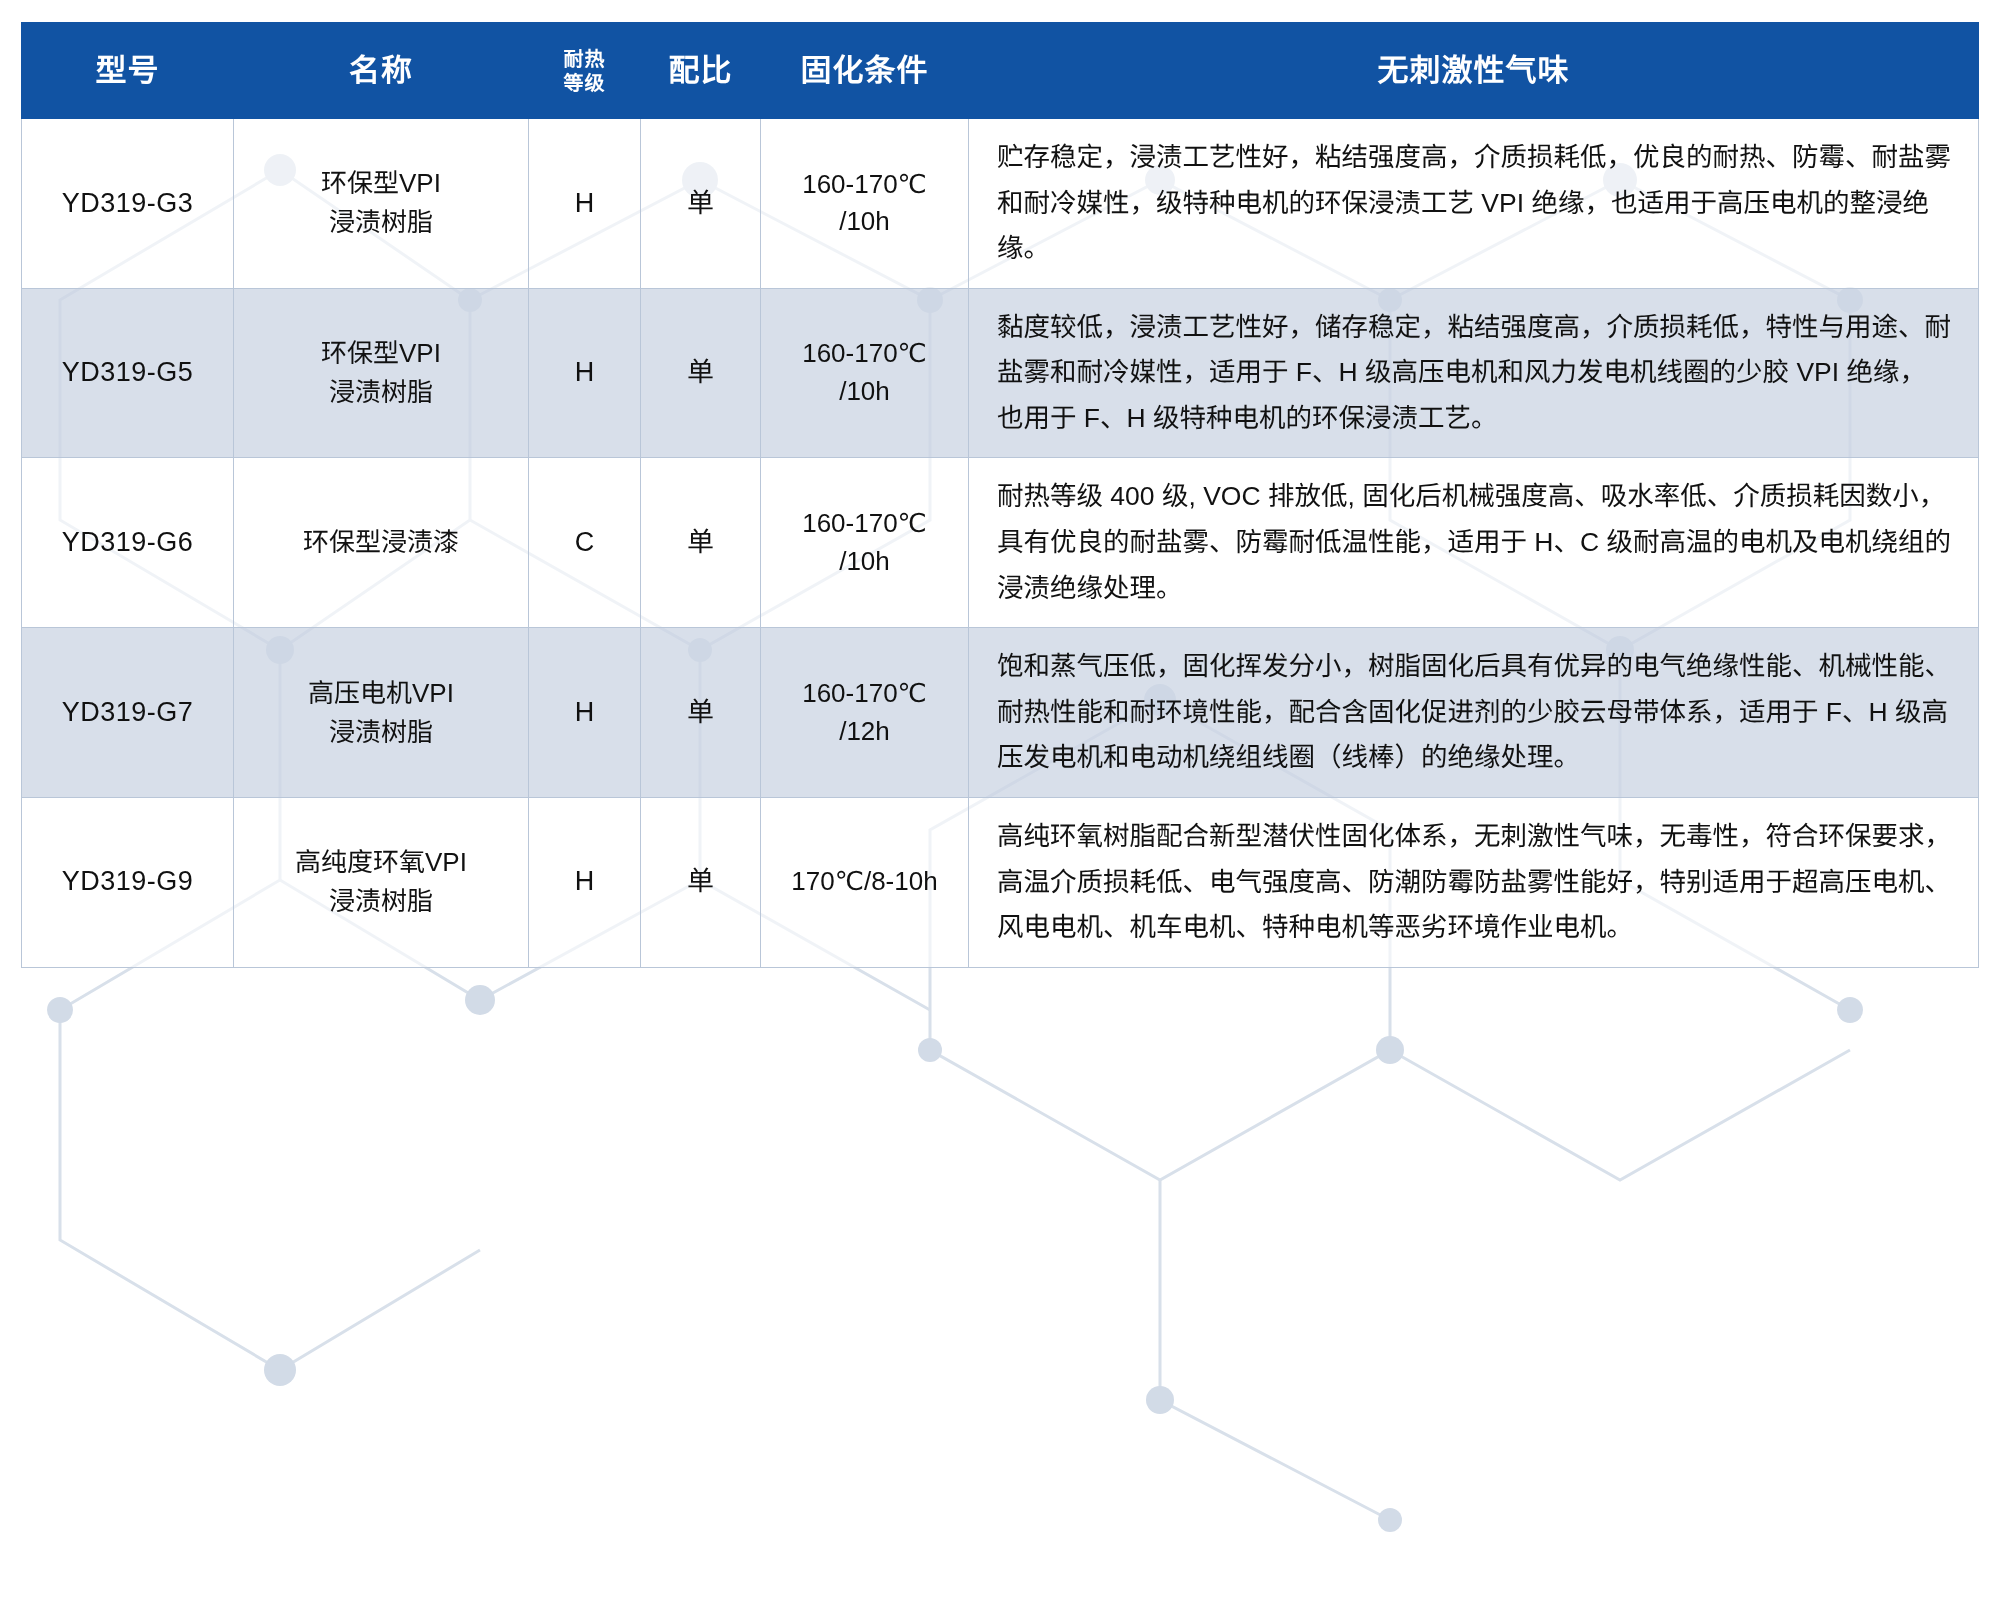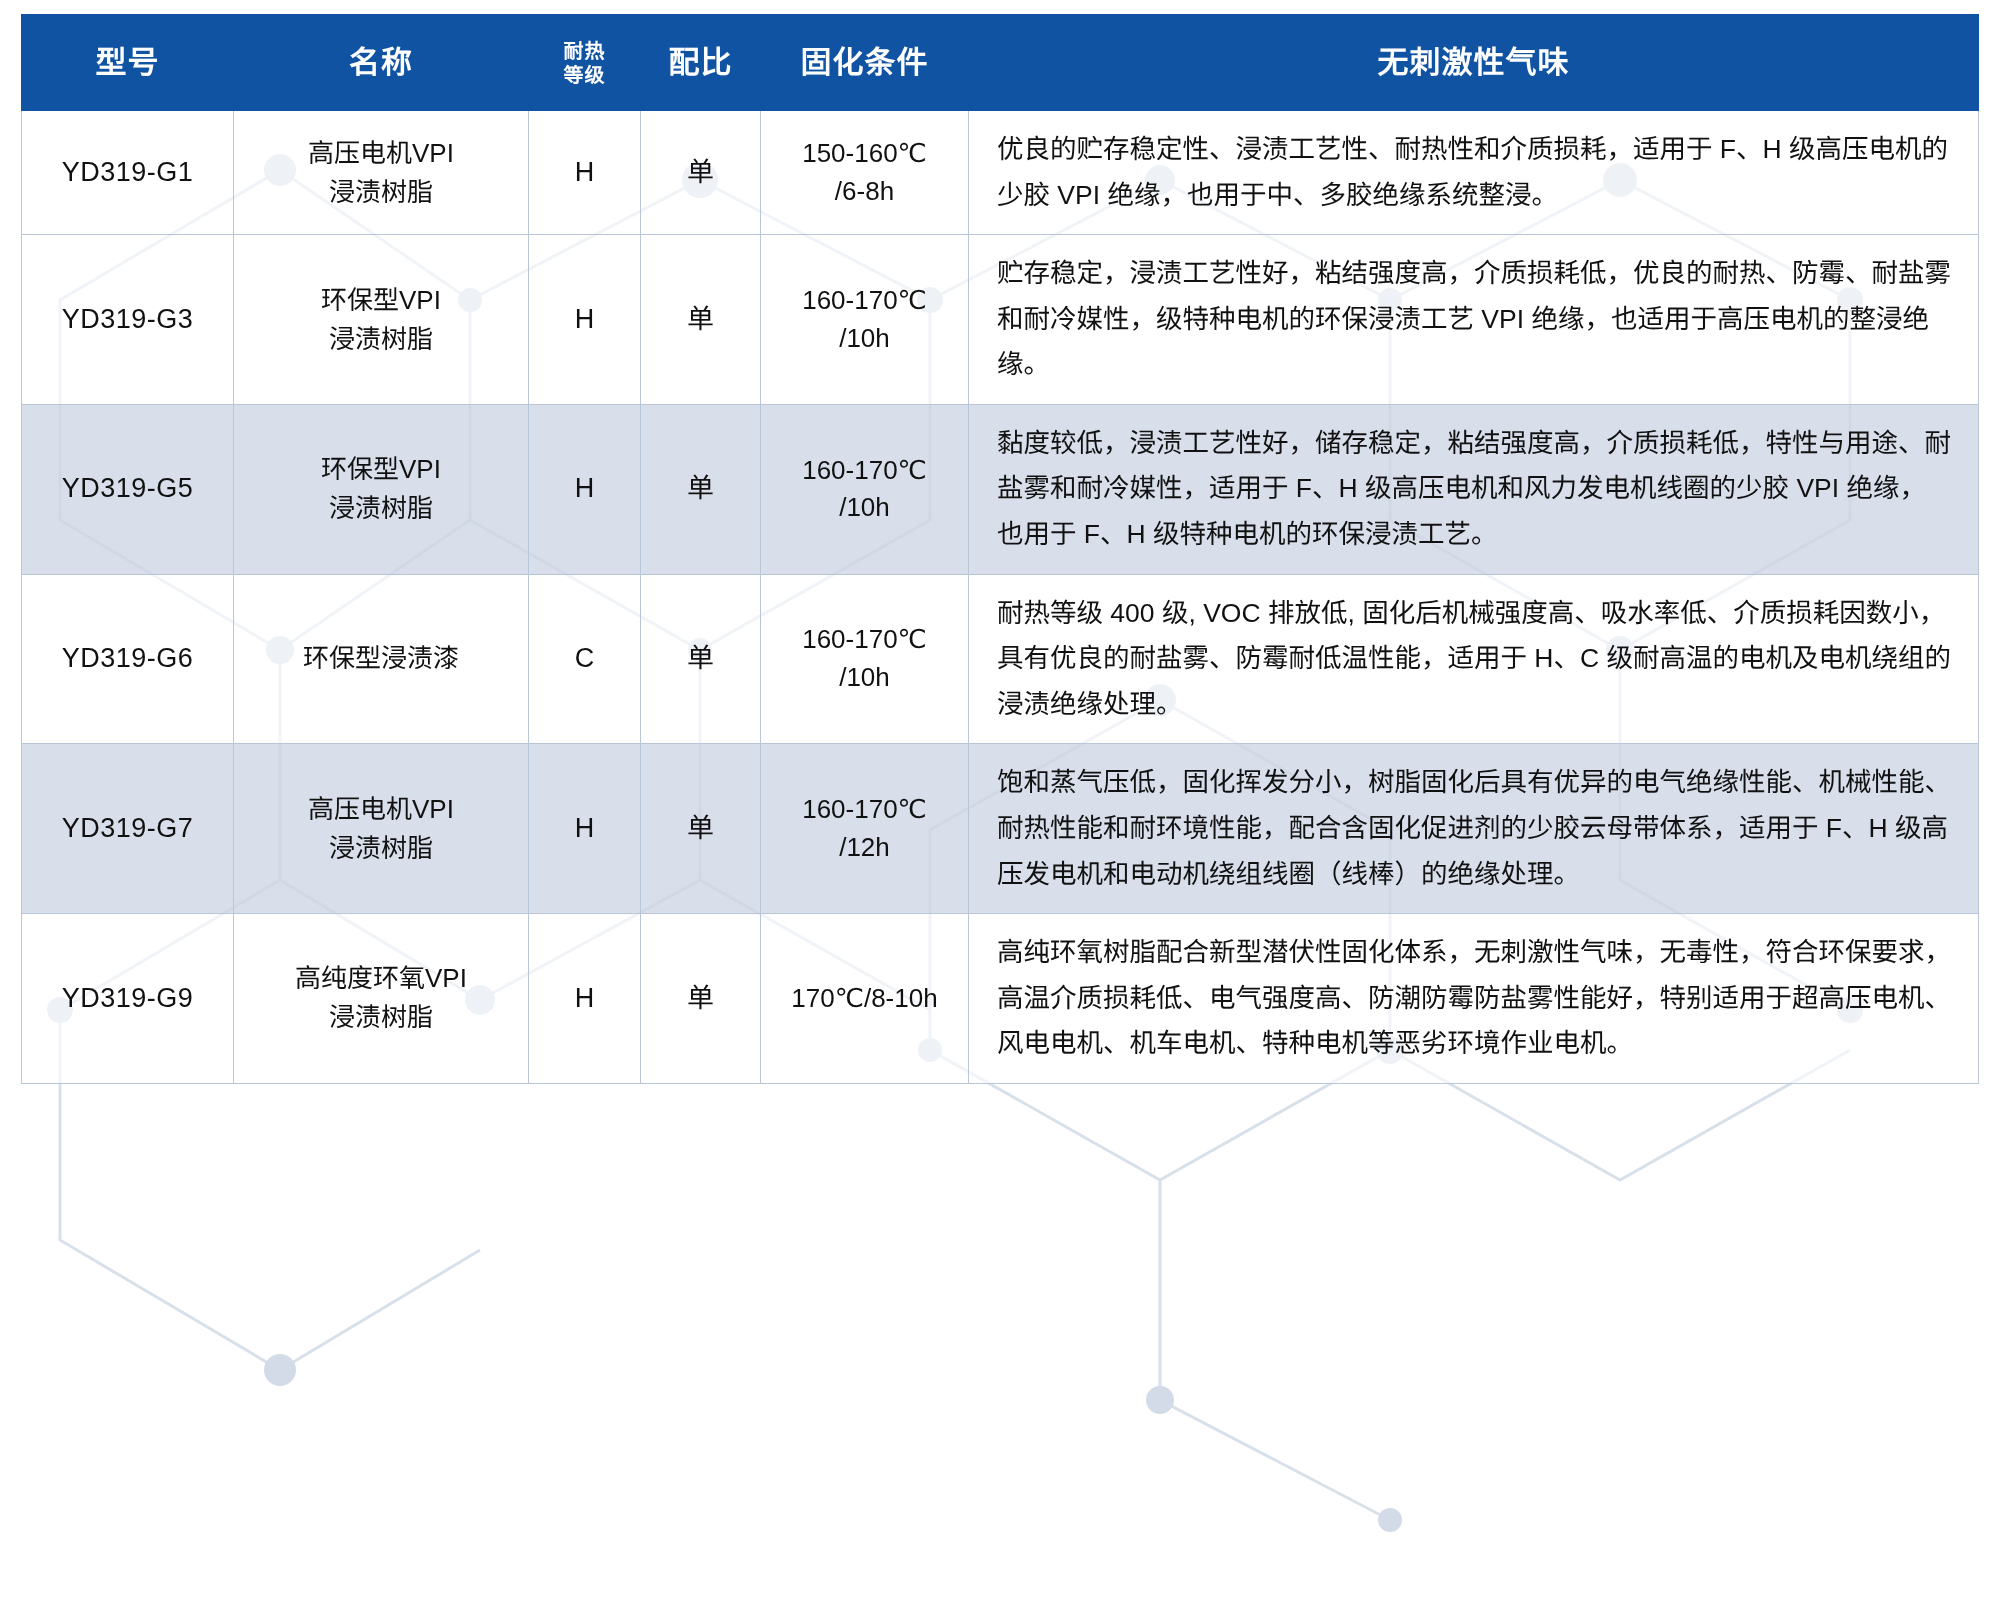--- a/index.html
+++ b/index.html
@@ -31,21 +31,21 @@
     height: 1612px;
     pointer-events: none;
     z-index: 0;
     opacity: 1;
   }
 
   .table-wrap {
     position: relative;
     z-index: 2;
     width: 1958px;
-    margin: 0 auto;
+    margin: 8px auto;
   }
 
   table.spec {
     border-collapse: collapse;
     width: 100%;
     table-layout: fixed;
     background: transparent;
   }
 
   table.spec col.c-model   { width: 212px; }
@@ -177,34 +177,20 @@
             <div>耐热</div>
             <div>等级</div>
           </th>
           <th>配比</th>
           <th>固化条件</th>
           <th>无刺激性气味</th>
         </tr>
       </thead>
       <tbody>
 
-        <tr class="row-light">
-          <td class="model">YD319-G1</td>
-          <td class="name">
-            <div>高压电机VPI</div>
-            <div>浸渍树脂</div>
-          </td>
-          <td class="heat">H</td>
-          <td class="ratio">单</td>
-          <td class="cure">
-            <div class="nowrap">150-160℃</div>
-            <div class="nowrap">/6-8h</div>
-          </td>
-          <td class="desc">优良的贮存稳定性、浸渍工艺性、耐热性和介质损耗，适用于 F、H 级高压电机的少胶 VPI 绝缘，也用于中、多胶绝缘系统整浸。</td>
-        </tr>
 
 
         <tr class="row-light">
           <td class="model">YD319-G3</td>
           <td class="name">
             <div>环保型VPI</div>
             <div>浸渍树脂</div>
           </td>
           <td class="heat">H</td>
           <td class="ratio">单</td>

